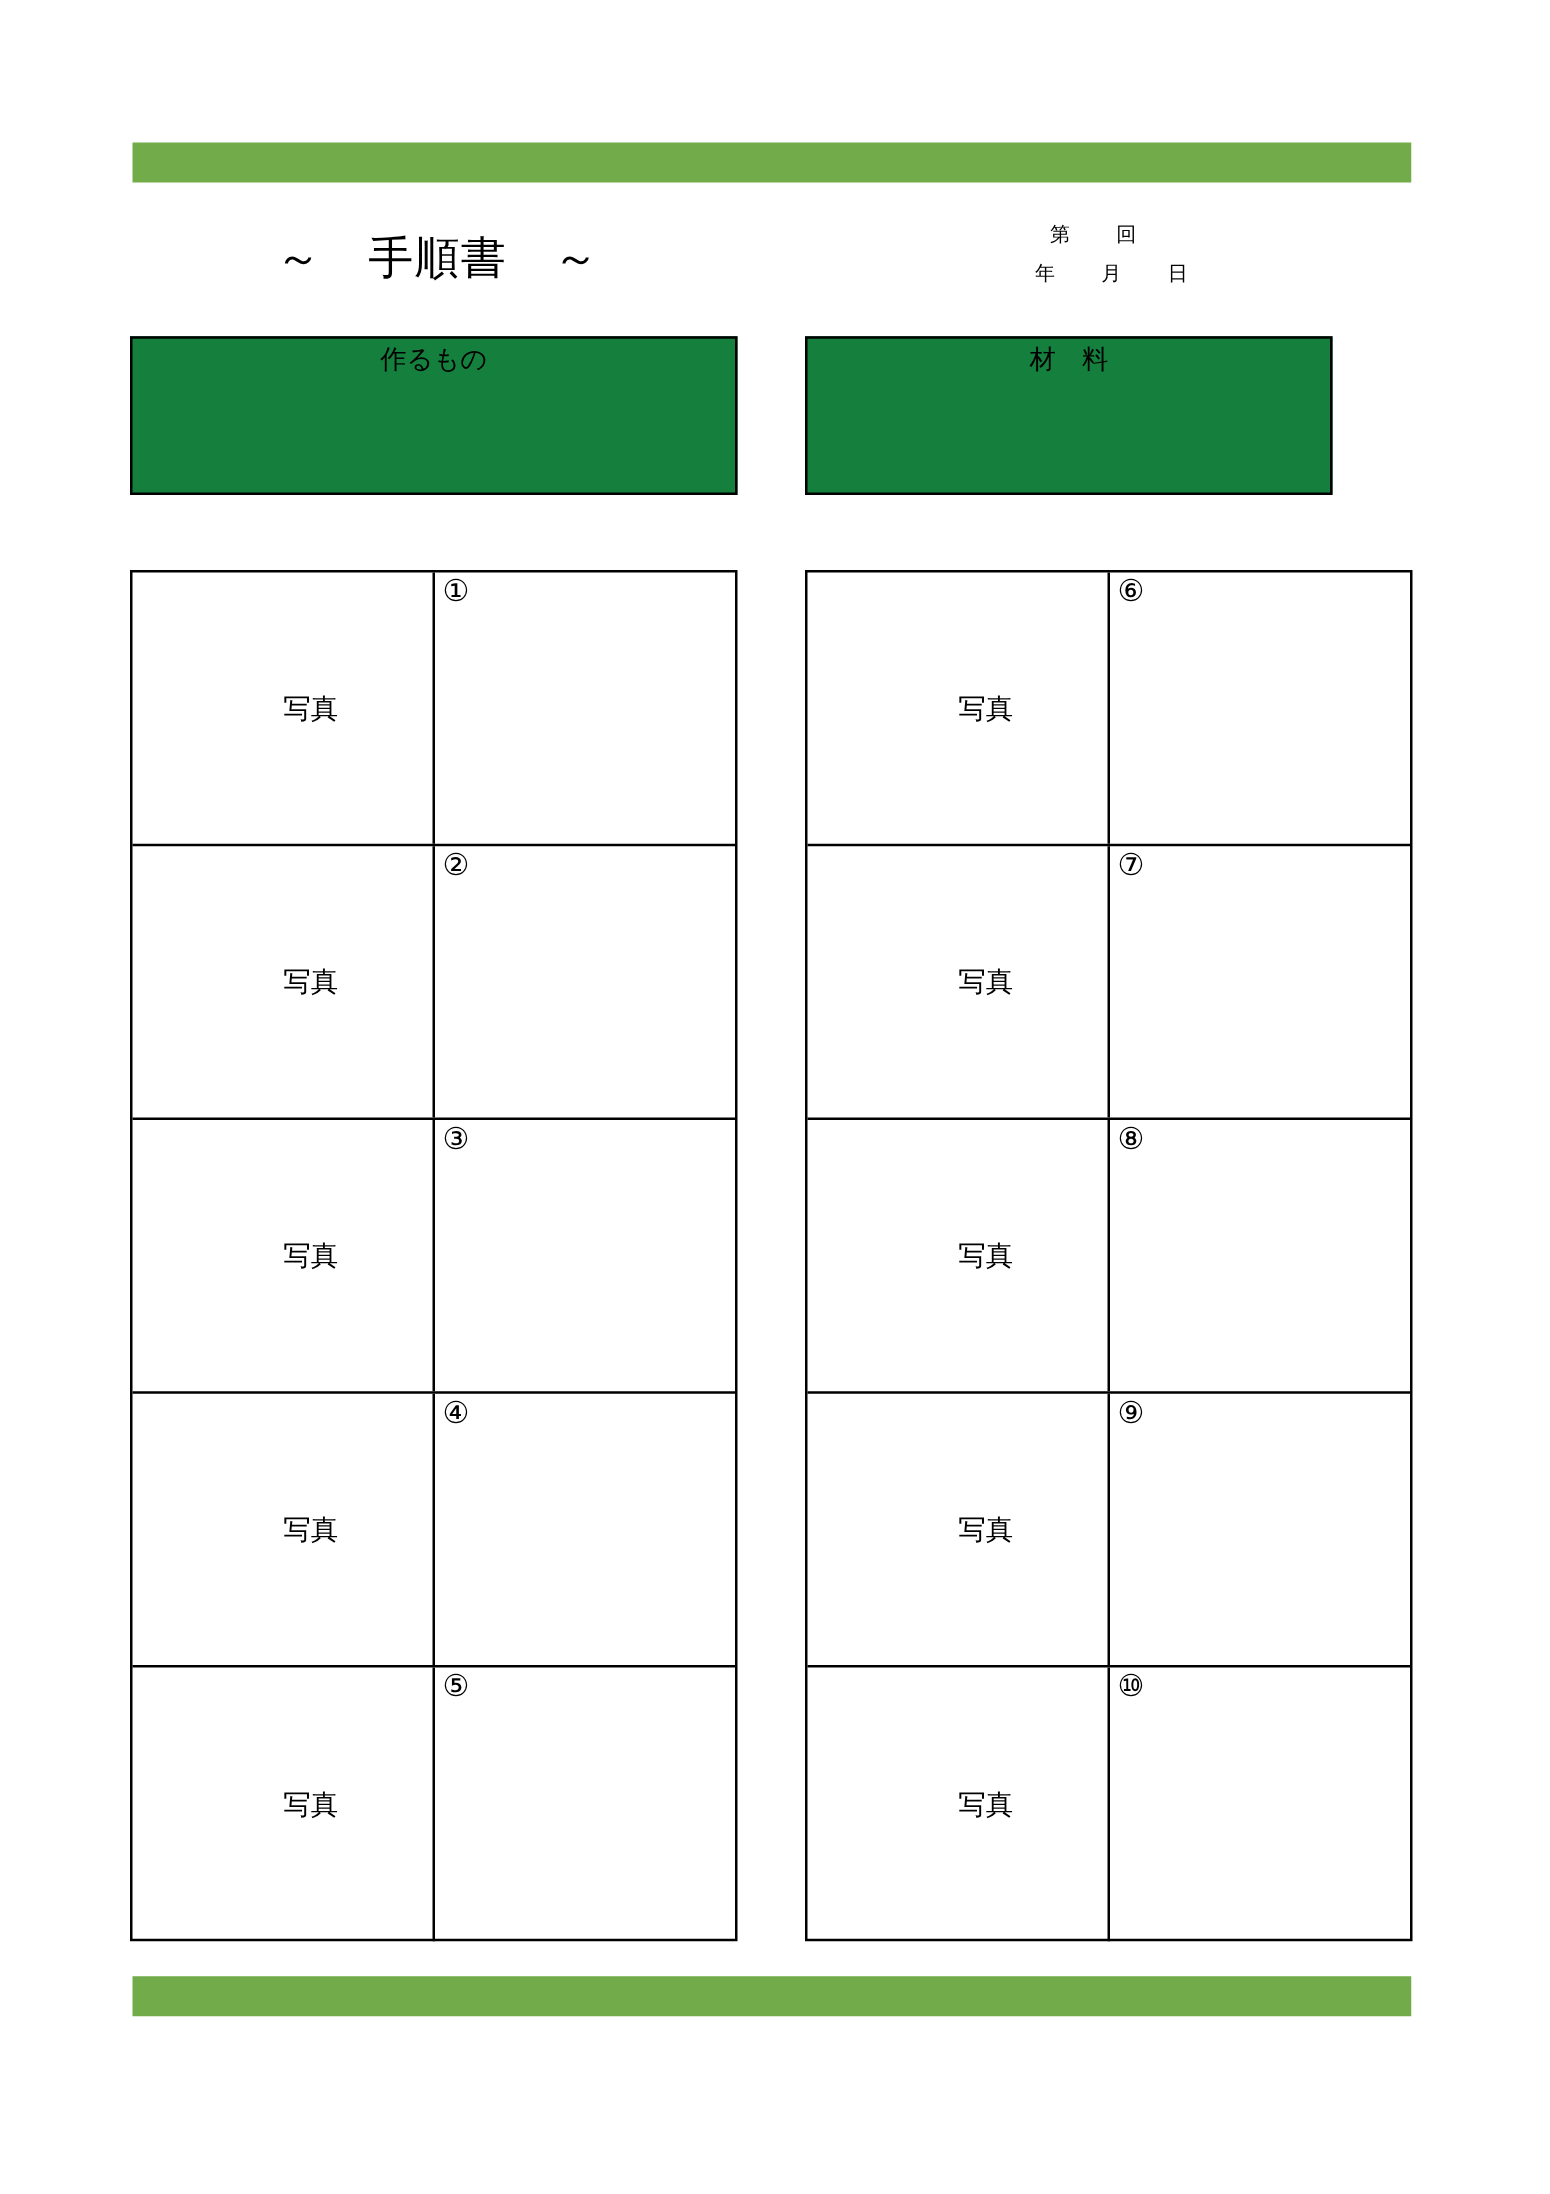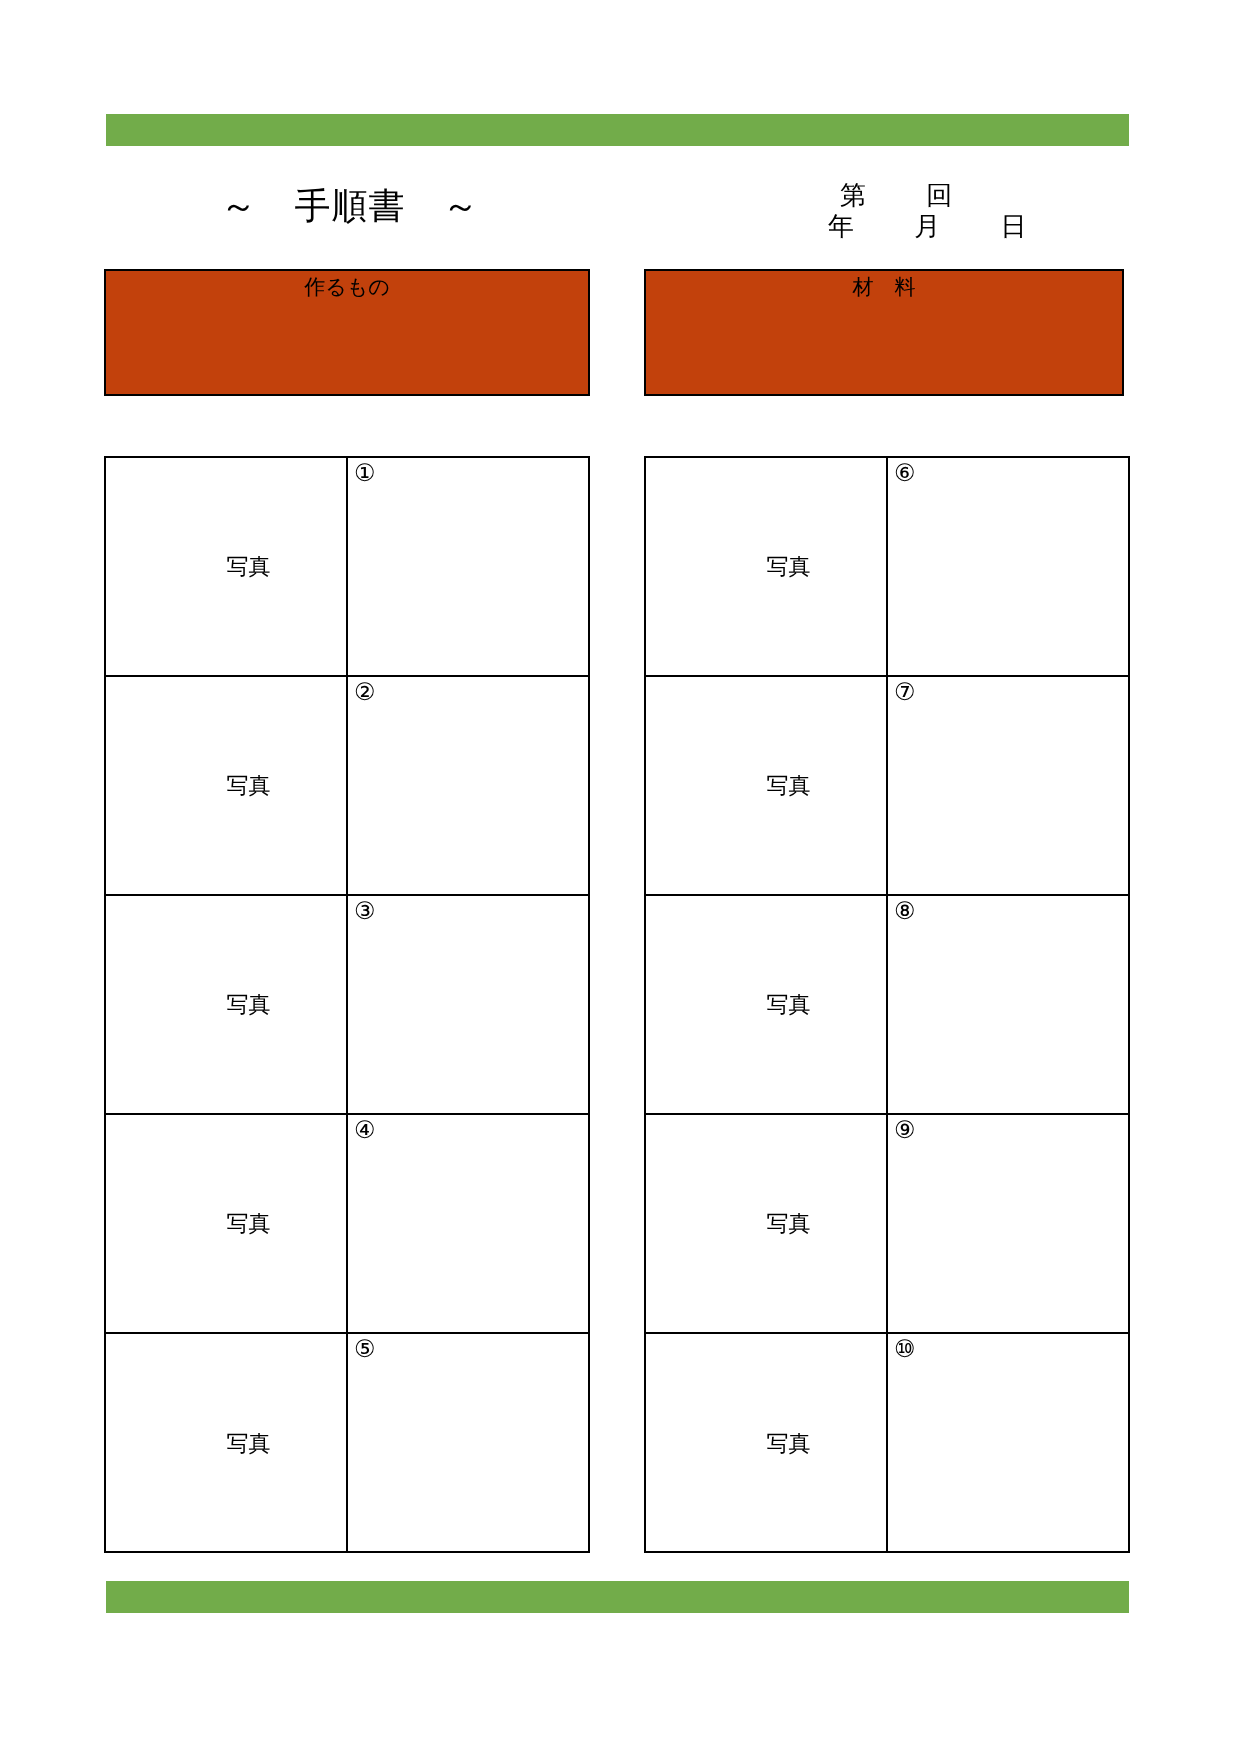--- a/index.html
+++ b/index.html
@@ -1,42 +1,42 @@
 <!DOCTYPE html>
 <html><head>
 <meta charset="utf-8">
 <style>
   html,body{margin:0;padding:0;background:#fff;}
   body{width:1240px;height:1755px;position:relative;overflow:hidden;
        font-family:"DejaVu Sans","Liberation Sans",sans-serif;color:#000;}
   .bar{position:absolute;left:106px;width:1023px;height:32px;background:#72ac4a;}
   .title{position:absolute;top:182px;left:200px;width:300px;text-align:center;font-size:36px;letter-spacing:1px;white-space:pre;}
-  .meta{position:absolute;font-size:26px;white-space:pre;}
-  .box{position:absolute;border:2px solid #000;box-sizing:border-box;background:#c2410c;}
+  .meta{position:absolute;font-size:16px;white-space:pre;}
+  .box{position:absolute;border:2px solid #000;box-sizing:border-box;background:#15803d;}
   .box .lbl{text-align:center;font-size:21px;margin-top:2px;white-space:pre;}
   .grid{position:absolute;top:456px;width:486px;height:1097px;border:2px solid #000;box-sizing:border-box;}
   .row{position:absolute;left:0;width:100%;height:219px;border-bottom:2px solid #000;box-sizing:border-box;display:flex;}
   .row:last-child{border-bottom:none;}
   .photo{width:242px;height:100%;border-right:2px solid #000;box-sizing:border-box;display:flex;align-items:center;justify-content:center;font-size:22px;padding-left:45px;}
   .step{flex:1;position:relative;}
   .num{position:absolute;left:6px;top:1px;font-size:24px;}
 </style>
 </head>
 <body>
 
 <div class="bar" style="top:114px;"></div>
 
 <div class="title">～　手順書　～</div>
 <div class="meta" style="top:178px;left:840px;">第　　 回</div>
 <div class="meta" style="top:209px;left:802px;margin-left:26px;">年　　 月　　 日</div>
 
 <div class="box" style="left:104px;top:269px;width:486px;height:127px;">
   <div class="lbl">作るもの</div>
 </div>
-<div class="box" style="left:644px;top:269px;width:480px;height:127px;">
+<div class="box" style="left:644px;top:269px;width:422px;height:127px;">
   <div class="lbl">材　料</div>
 </div>
 
 <div class="grid" style="left:104px;">
   <div class="row" style="top:0px;">
     <div class="photo">写真</div>
     <div class="step">
         <span class="num">①</span>
       </div>
   </div>

